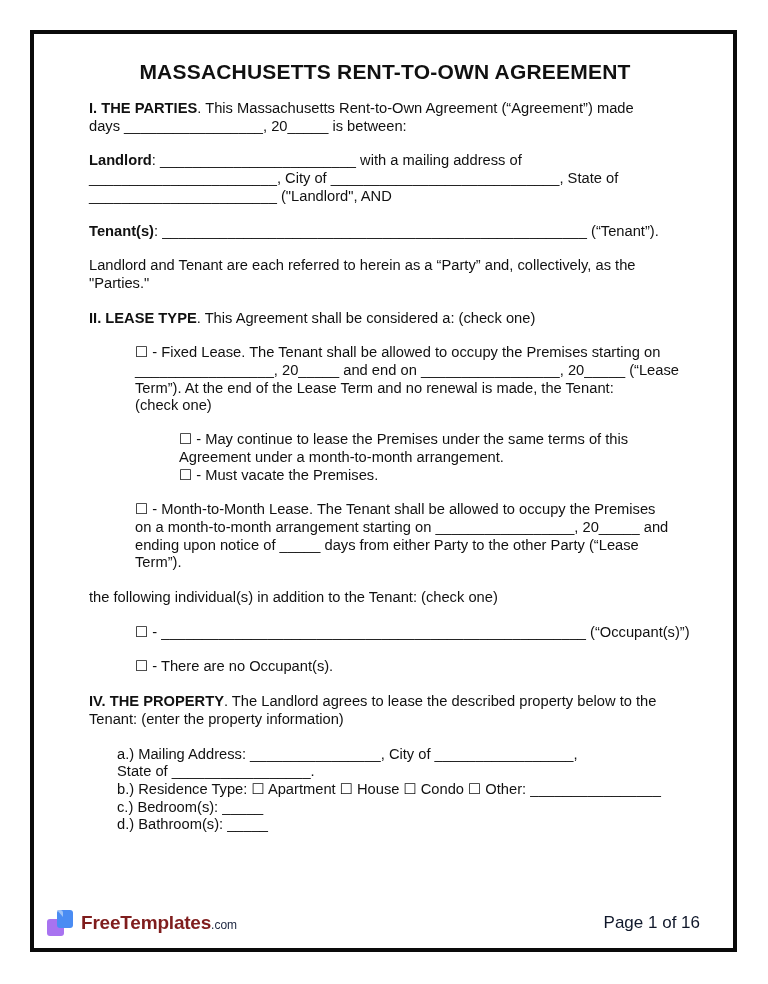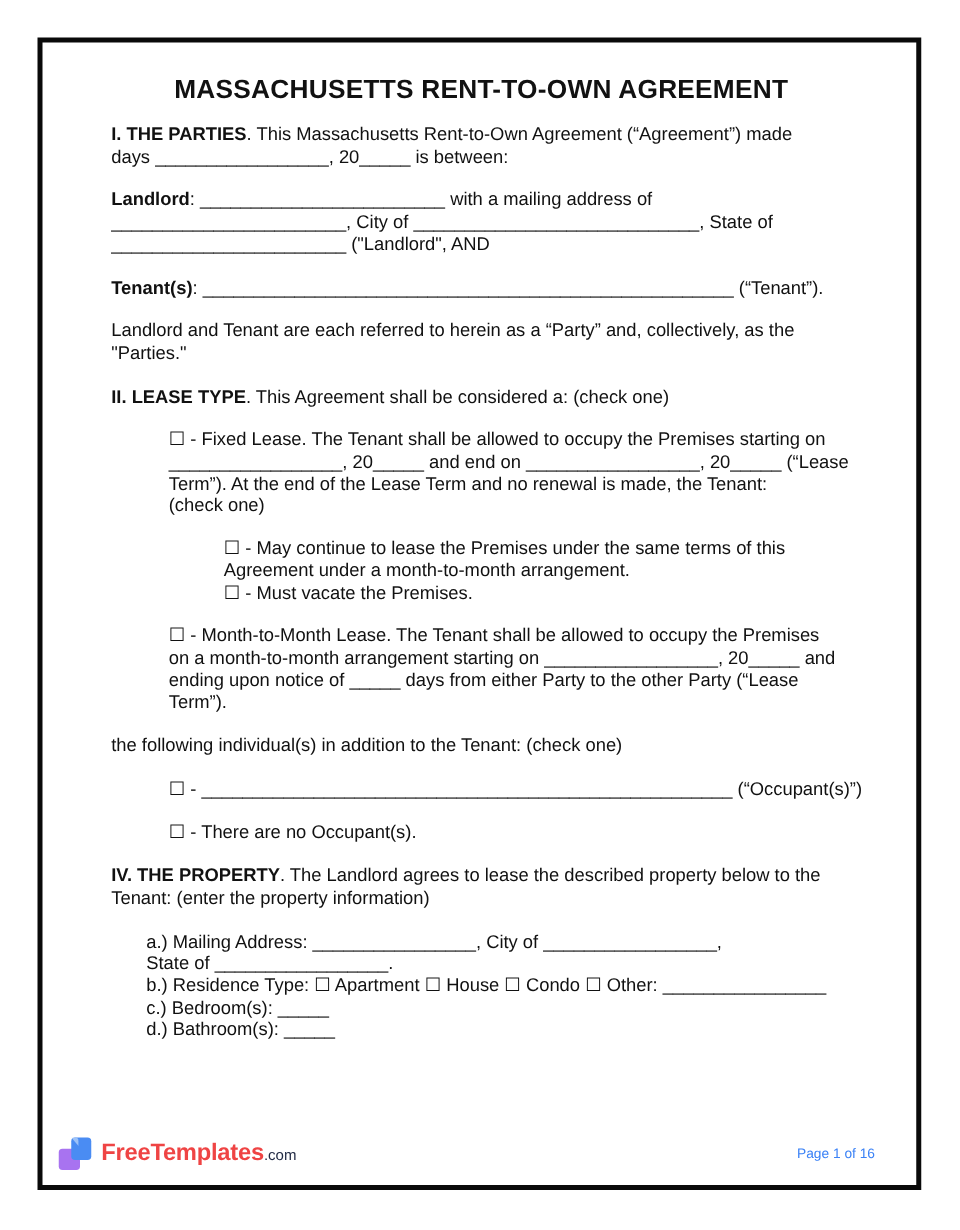--- a/index.html
+++ b/index.html
@@ -98,31 +98,31 @@
     top: 1px;
     width: 0;
     height: 0;
     border-top: 7px solid #9dc2f7;
     border-left: 6px solid transparent;
     border-top-right-radius: 3px;
   }
   .brand-text {
     font-weight: bold;
     font-size: 19px;
-    color: #ef4444;
+    color: #7f1d1d;
     letter-spacing: -0.2px;
   }
   .brand-tld {
     font-weight: normal;
     font-size: 12px;
     color: #222b45;
   }
   .page-num {
-    font-size: 11px;
-    color: #3b82f6;
+    font-size: 17px;
+    color: #0f172a;
   }
 </style>
 </head>
 <body>
 
 <div class="canvas">
   <div class="page">
     <div class="content">
 
       <div class="doc-title">MASSACHUSETTS RENT-TO-OWN AGREEMENT</div>

